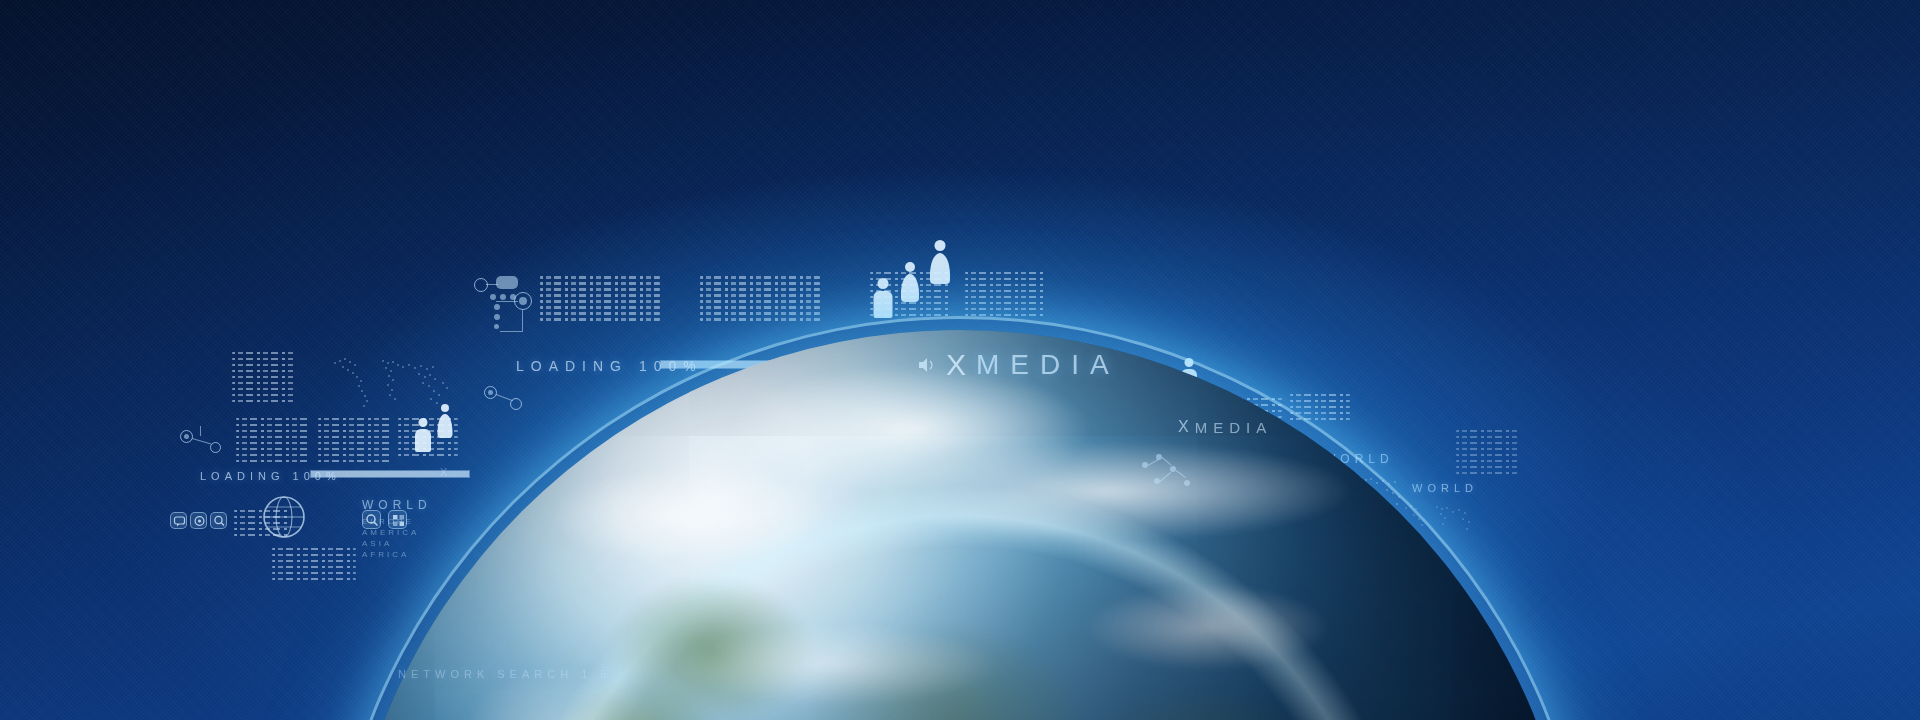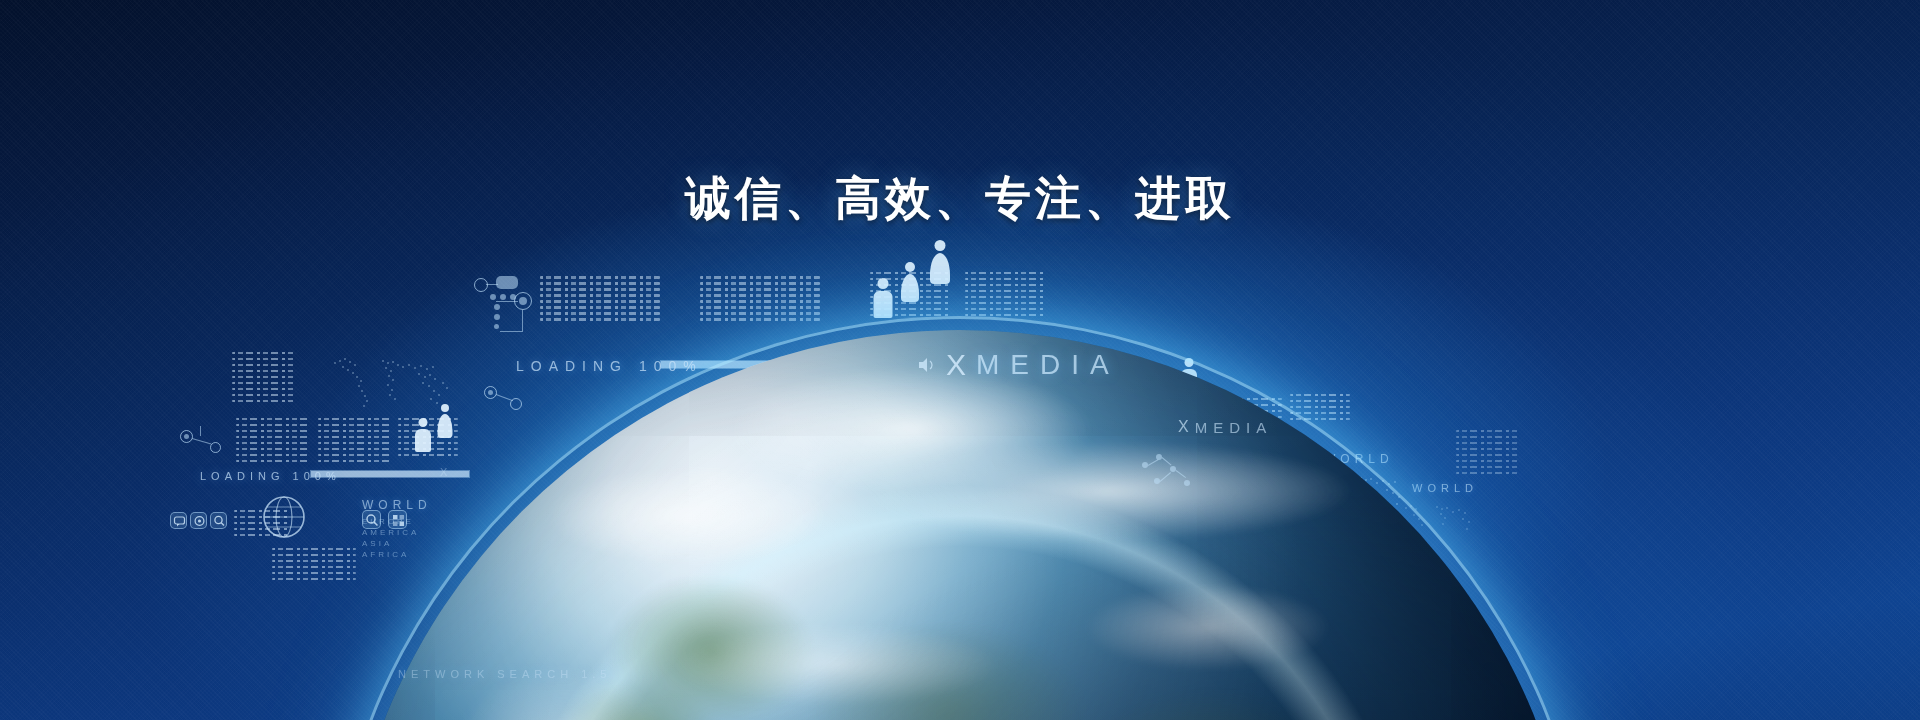--- a/index.html
+++ b/index.html
@@ -177,21 +177,20 @@
   <div class="globe-wrap">
     <div class="glow-halo"></div>
     <div class="globe">
       <div class="tex land"></div>
       <div class="tex clouds"></div>
       <div class="tex shade"></div>
     </div>
     <div class="globe-rim"></div>
   </div>
 
-  <div class="headline">诚信、高效、专注、进取</div>
 
   <div class="hud" style="left:470px; top:270px; width:70px; height:70px;">
     <div class="node-c" style="left:4px; top:8px; width:14px; height:14px;"></div>
     <div class="node-c fill" style="left:26px; top:6px; width:22px; height:13px; border-radius:5px;"></div>
     <div class="node-c" style="left:44px; top:22px; width:18px; height:18px;"></div>
     <div class="node-c fill" style="left:49px; top:27px; width:8px; height:8px;"></div>
     <div class="node-c fill" style="left:20px; top:24px; width:6px; height:6px;"></div>
     <div class="node-c fill" style="left:30px; top:24px; width:6px; height:6px;"></div>
     <div class="node-c fill" style="left:40px; top:24px; width:6px; height:6px;"></div>
     <div class="node-c fill" style="left:24px; top:34px; width:6px; height:6px;"></div>

